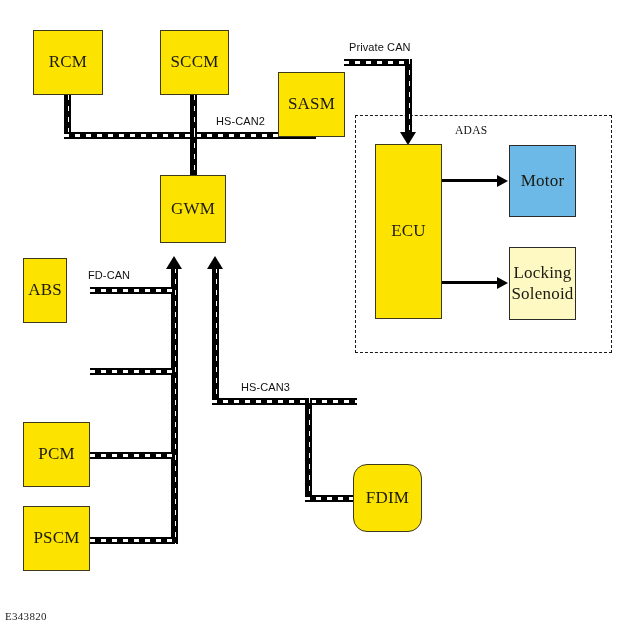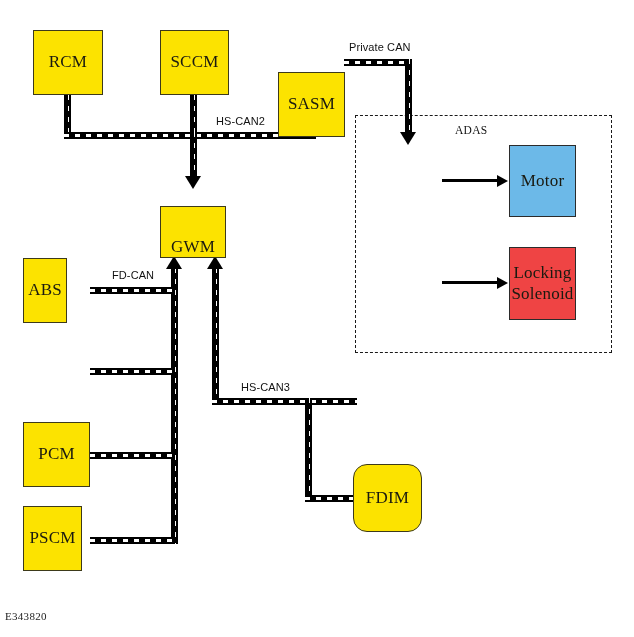--- a/index.html
+++ b/index.html
@@ -28,21 +28,21 @@
     justify-content: center;
     text-align: center;
     font-family: "Liberation Serif", serif;
     font-size: 17px;
     color: #1a1a10;
     line-height: 1.18;
     letter-spacing: 0.2px;
   }
   .node.yellow { background: #FCE300; }
   .node.blue   { background: #6CB9E8; border-color: #2b2b2b; }
-  .node.green  { background: #ef4444; border-color: #2b2b2b; }
+  .node.green  { background: #fef9c3; border-color: #2b2b2b; }
 
   
   .dash-group {
     position: absolute;
     box-sizing: border-box;
     border: 1.5px dashed #1a1a1a;
     background: transparent;
   }
 
   
@@ -157,21 +157,21 @@
   <div class="bus v" style="left:405px; top:59px; height:78px;"></div>
   <div class="arrow-d" style="left:400px; top:132px;"></div>
   <div class="net-label" style="left:349px; top:41px;">Private CAN</div>
 
   <div class="bus v" style="left:171px; top:268px; height:276px;"></div>
   <div class="arrow-u" style="left:166px; top:256px;"></div>
   <div class="bus h" style="left:90px; top:287px; width:85px;"></div>
   <div class="bus h" style="left:90px; top:368px; width:85px;"></div>
   <div class="bus h" style="left:90px; top:452px; width:85px;"></div>
   <div class="bus h" style="left:90px; top:537px; width:85px;"></div>
-  <div class="net-label" style="left:112px; top:269px;text-align:center;">FD-CAN</div>
+  <div class="net-label" style="left:88px; top:269px;text-align:center;">FD-CAN</div>
 
   <div class="bus v" style="left:212px; top:268px; height:136px;"></div>
   <div class="arrow-u" style="left:207px; top:256px;"></div>
   <div class="bus h" style="left:212px; top:398px; width:145px;"></div>
   <div class="bus v" style="left:305px; top:398px; height:101px;"></div>
   <div class="bus h" style="left:305px; top:495px; width:52px;"></div>
   <div class="net-label" style="left:241px; top:381px;">HS-CAN3</div>
 
   <div class="wire" style="left:442px; top:179px; width:56px;"></div>
   <div class="arrow-r" style="left:497px; top:175px;"></div>
@@ -183,42 +183,45 @@
   </div>
 
   <div class="node yellow" style="left:160px; top:30px; width:69px; height:65px;">
     <span>SCCM</span>
   </div>
 
   <div class="node yellow" style="left:278px; top:30px; width:67px; height:65px;margin-top:42px;">
     <span>SASM</span>
   </div>
 
-  <div class="node yellow" style="left:160px; top:206px; width:66px; height:52px;align-items:flex-end;">
+  <div class="node yellow" style="left:160px; top:175px; width:66px; height:68px;">
     <span>GWM</span>
   </div>
 
   <div class="node yellow" style="left:23px; top:258px; width:44px; height:65px;">
     <span>ABS</span>
   </div>
 
 
   <div class="node yellow" style="left:23px; top:422px; width:67px; height:65px;">
     <span>PCM</span>
   </div>
 
-  <div class="node yellow" style="left:23px; top:506px; width:59px; height:65px;">
+  <div class="node yellow" style="left:23px; top:506px; width:67px; height:65px;">
     <span>PSCM</span>
   </div>
 
 
   <div class="node yellow" style="left:353px; top:464px; width:69px; height:68px;border-radius:14px;">
     <span>FDIM</span>
   </div>
 
+  <div class="node yellow" style="left:375px; top:144px; width:67px; height:175px;">
+    <span>ECU</span>
+  </div>
 
   <div class="node blue" style="left:509px; top:145px; width:67px; height:72px;">
     <span>Motor</span>
   </div>
 
   <div class="node green" style="left:509px; top:247px; width:67px; height:73px; flex-direction:column;">
     <span>Locking</span>
     <span>Solenoid</span>
   </div>
 

